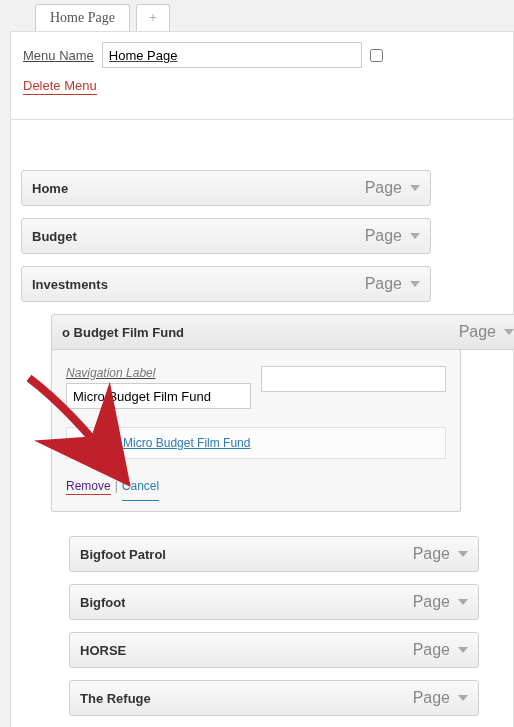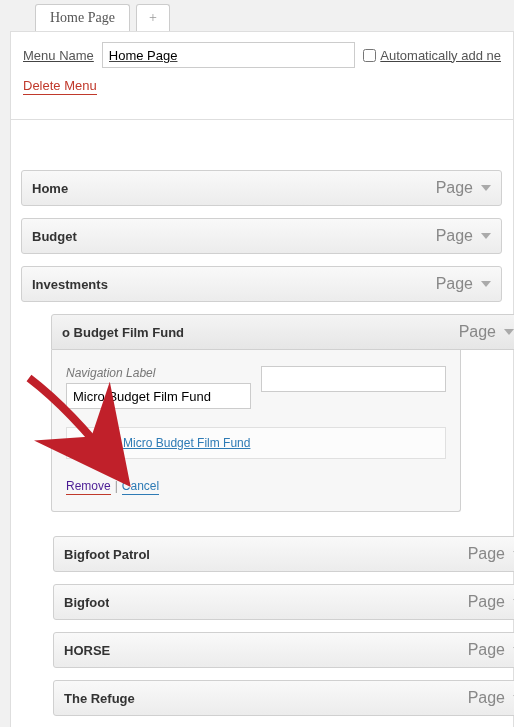--- a/index.html
+++ b/index.html
@@ -74,63 +74,63 @@
   }
   .menu-item {
     display: flex;
     align-items: center;
     justify-content: space-between;
     background: linear-gradient(#f9f9f9, #ececec);
     border: 1px solid #d0d0d0;
     border-radius: 3px;
     height: 36px;
     padding: 0 10px;
-    width: 481px;
+    width: 410px;
     cursor: move;
   }
   .depth-0 { margin-left: 0; }
-  .depth-2 { margin-left: 32px; }
+  .depth-2 { margin-left: 48px; }
   .menu-list > li { list-style: none; margin-bottom: 12px; }
   .item-title { font-weight: bold; color: #333; white-space: nowrap; overflow: hidden; text-overflow: ellipsis;}
   .item-right { display: flex; align-items: center; gap: 8px; color: #888; font-size: 16px;}
   .chev {
     width: 0; height: 0;
     border-left: 5px solid transparent;
     border-right: 5px solid transparent;
     border-top: 6px solid #aaa;
   }
   .expanded-panel {
     margin-left: 30px;
     width: 410px;
     border: 1px solid #d0d0d0;
     border-top: none;
     border-radius: 0 0 3px 3px;
     background: #f7f7f7;
     padding: 16px 14px 18px 14px;
   }
   .field-row { display: flex; gap: 10px; }
-  .field { flex: 1; }
+  .field { flex: 1; text-decoration: underline; }
   .field-label { font-style: italic; color: #777; font-size: 12px; display: block; margin-bottom: 3px;}
   .small-input {
     border: 1px solid #ccc; background: #fff;
     height: 26px; padding: 2px 6px; font-size: 13px; width: 100%;
   }
   .orig-box {
     margin-top: 18px;
     border: 1px solid #e0e0e0;
     padding: 8px 8px;
     background: #fcfcfc;
     font-size: 12px;
   }
   .orig-label { font-style: italic; color: #888; }
   .orig-link { color: #2e7bb5; text-decoration: underline; cursor: pointer;}
   .actions { margin-top: 20px; font-size: 12px;}
   .remove-link { color: #4c1d95; border-bottom: 1px solid #c0392b; cursor: pointer; padding-bottom:1px;}
   .sep { color: #999; margin: 0 4px;}
-  .cancel-link { color: #2e7bb5; border-bottom: 1px solid #2e7bb5; cursor: pointer; padding-bottom:1px;}
+  .cancel-link { color: #2e7bb5; border-bottom: 1px solid #2e7bb5; cursor: pointer; padding-bottom:7px;}
   .expanded-header {
     display: flex; align-items: center; justify-content: space-between;
     background: linear-gradient(#f4f4f4, #e6e6e6);
     border: 1px solid #d0d0d0;
     border-radius: 3px 3px 0 0;
     height: 36px; padding: 0 10px;
     margin-left: 30px; width: 474px;
   }
   
   .arrow-svg { position: absolute; left: 10px; top: 250px; width: 120px; height: 120px; pointer-events:none;}
@@ -142,21 +142,20 @@
   <div class="tab">Home Page</div>
   <div class="tab add">+</div>
 </div>
 
 <div class="panel">
   <div class="row1">
     <span class="menu-name-label">Menu Name</span>
     <input class="text-input" type="text" value="Home Page" style="">
     <label class="auto-add">
       <input type="checkbox" style="">
-      <span>Automatically add ne</span>
     </label>
   </div>
   <span class="delete-menu">Delete Menu</span>
 </div>
 
 <div class="menu-area" style="position:relative;">
   <svg class="arrow-svg" viewBox="0 0 120 120">
     <defs>
       <marker id="ah" markerWidth="12" markerHeight="12" refX="9" refY="6" orient="auto">
         <path d="M0,0 L12,6 L0,12 L4,6 Z" fill="#c0202a"></path>

